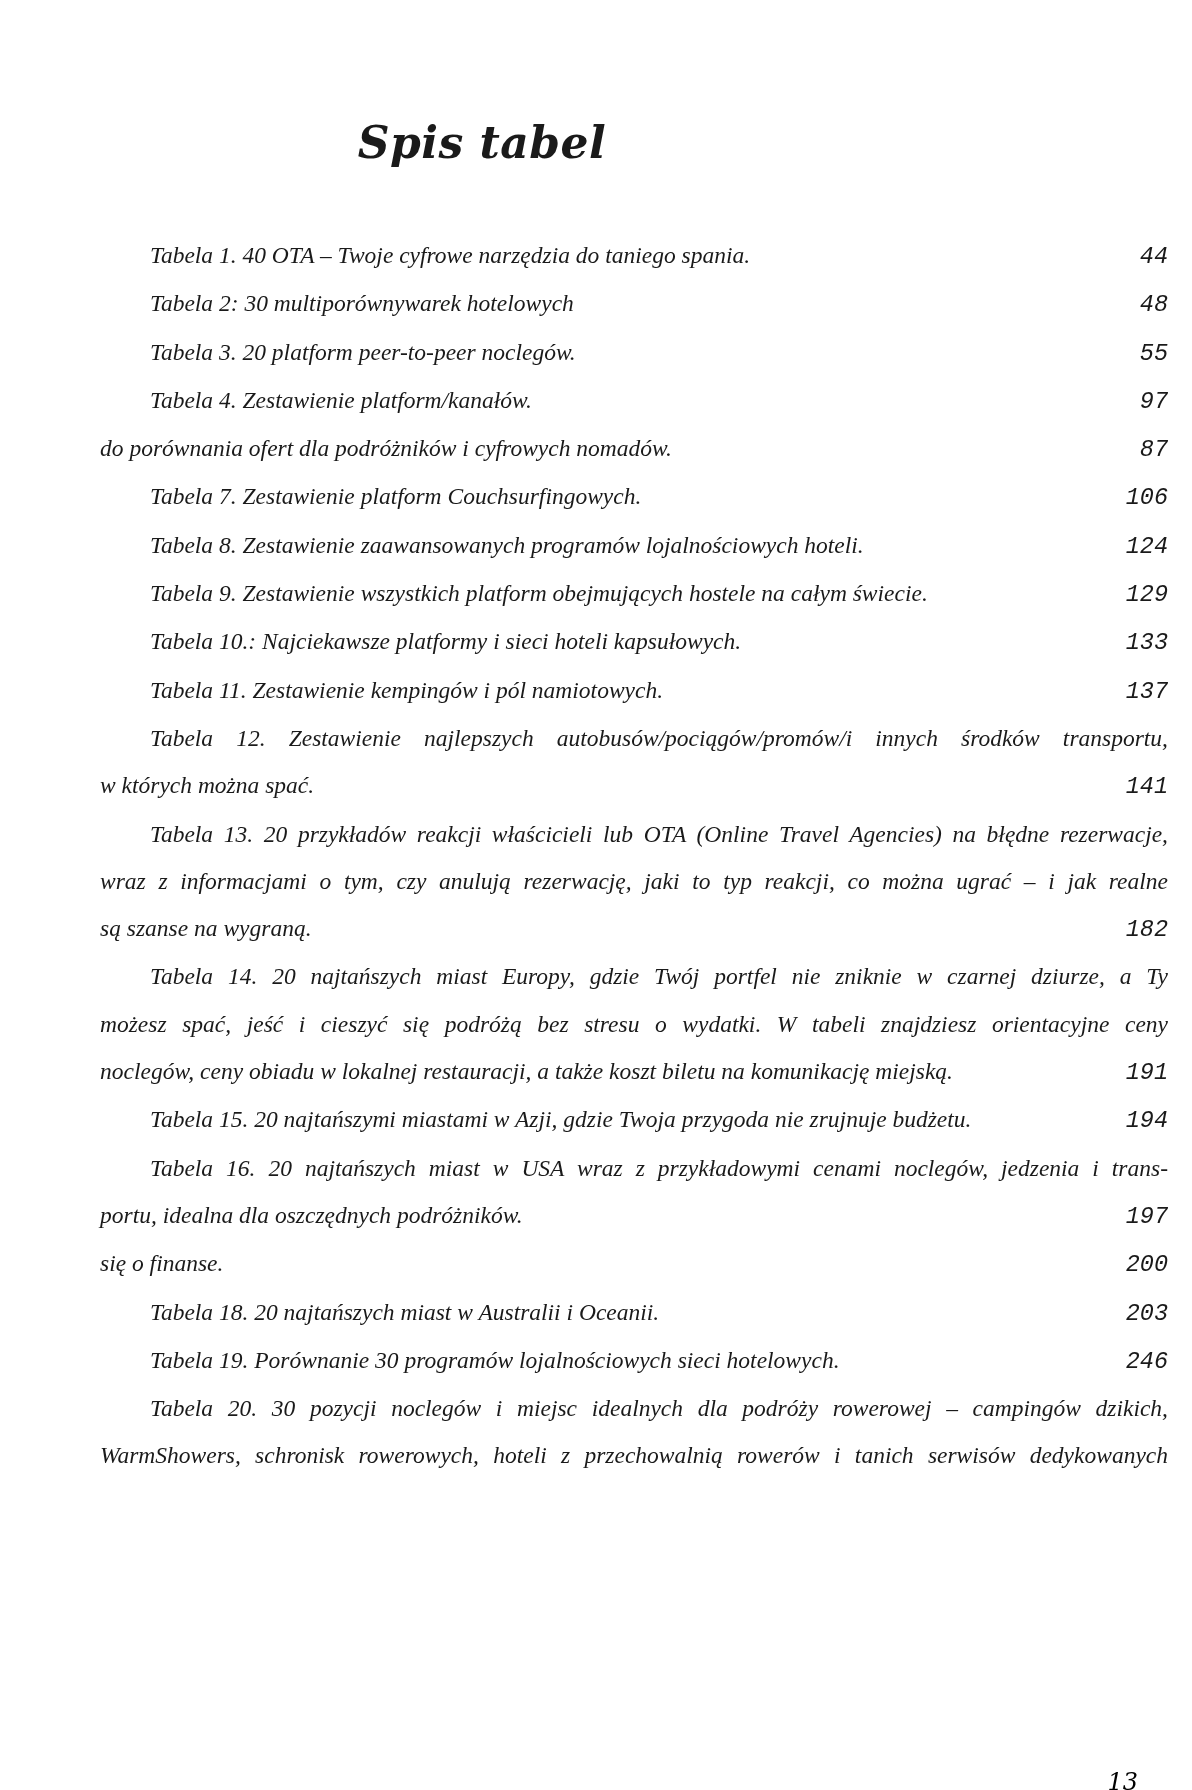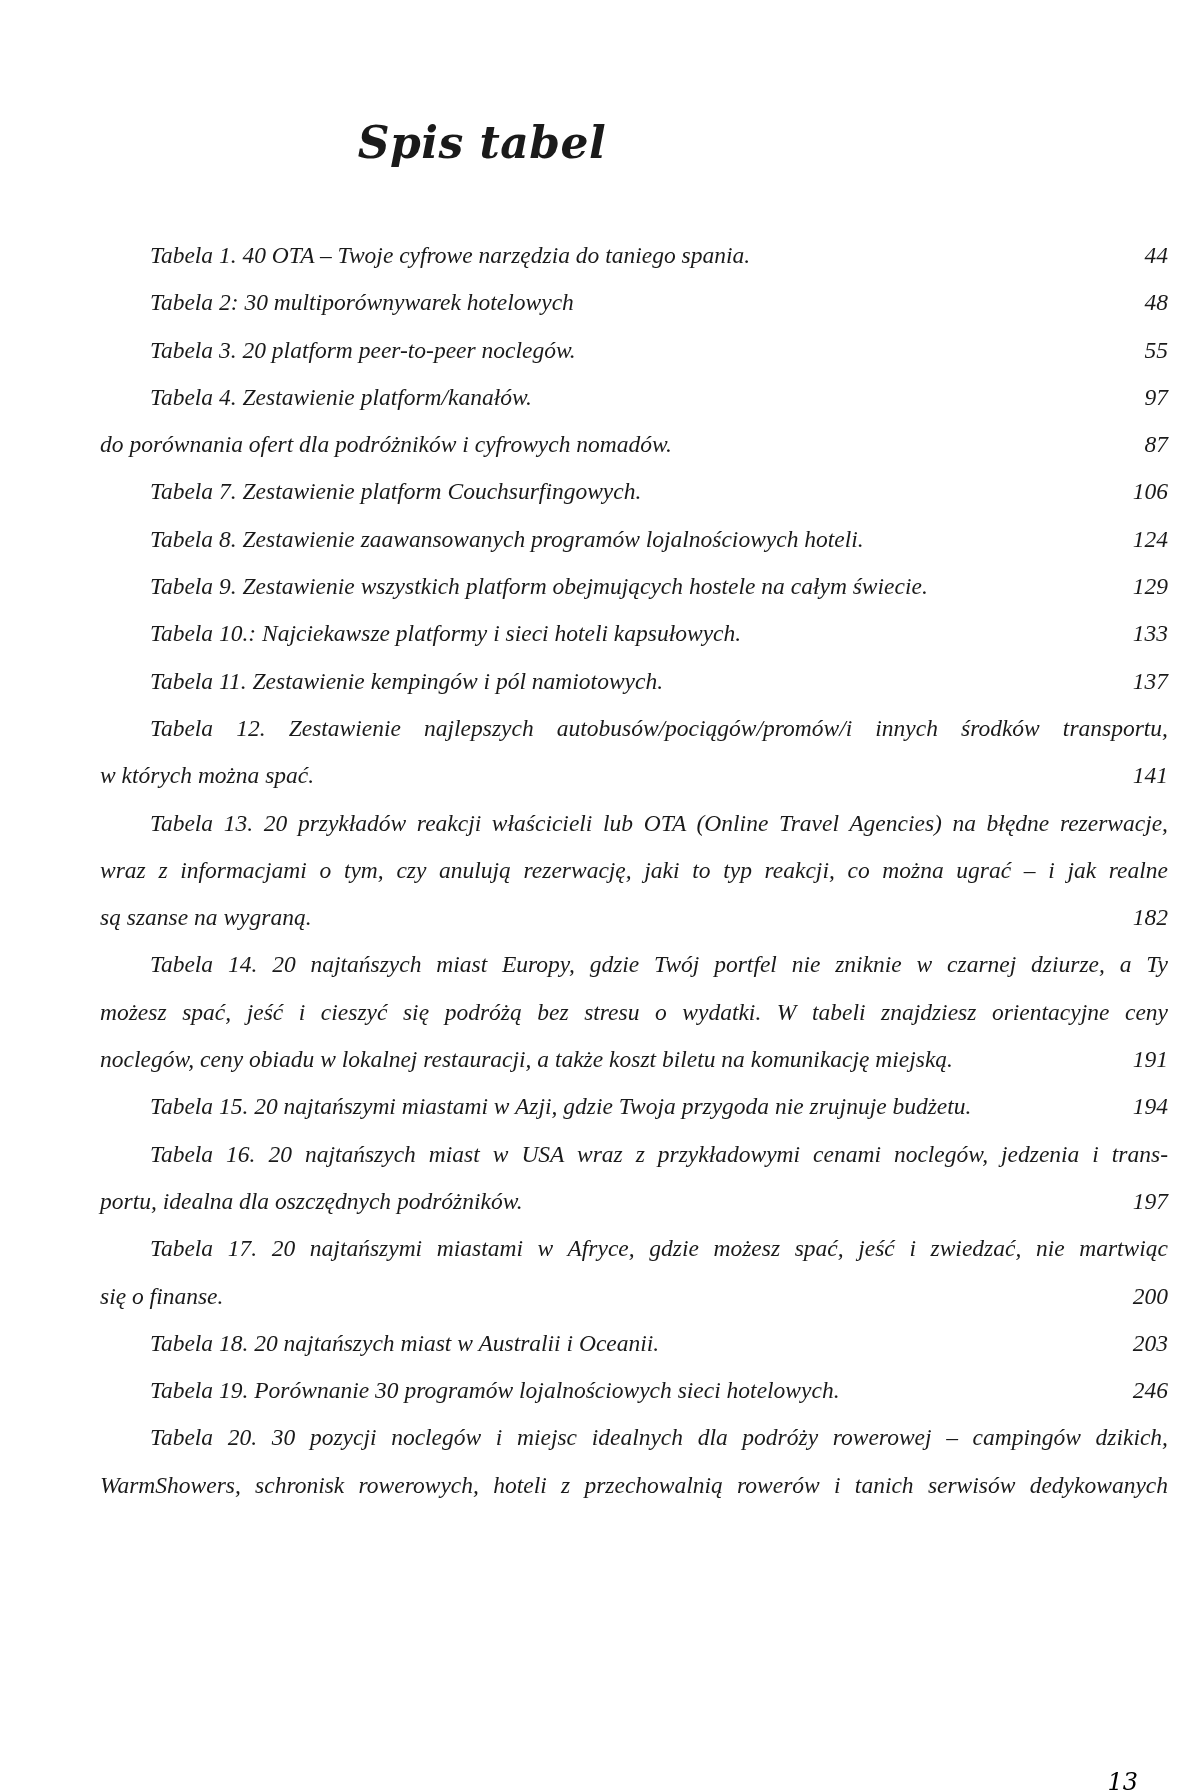--- a/index.html
+++ b/index.html
@@ -45,21 +45,21 @@
       line-height: 47.3px;
     }
     .row.first { padding-left: 50px; }
     .row .text { white-space: nowrap; }
     .row.justify .text {
       flex: 1;
       text-align: justify;
       text-align-last: justify;
       white-space: normal;
     }
-    .row .page { margin-left: 20px; white-space: nowrap; }
+    .row .page { margin-left: 20px; white-space: nowrap; font-family: Liberation Mono, monospace; }
     .page-number {
       position: absolute;
       top: 1768px;
       left: 1100px;
       width: 38px;
       text-align: right;
       font-style: italic;
       font-size: 24px;
       font-family: "DejaVu Serif", "Liberation Serif", serif;
       color: #000000;
@@ -173,23 +173,20 @@
     <div>
       <div class="row first justify">
         <span class="text">Tabela 16.  20 najtańszych miast w USA wraz z przykładowymi cenami noclegów, jedzenia i trans-</span>
       </div>
       <div class="row">
         <span class="text">portu, idealna dla oszczędnych podróżników.</span>
         <span class="page">197</span>
       </div>
     </div>
     <div>
-      <div class="row first justify">
-        <span class="text">Tabela 17. 20 najtańszymi miastami w Afryce, gdzie możesz spać, jeść i zwiedzać, nie martwiąc</span>
-      </div>
       <div class="row">
         <span class="text">się o finanse.</span>
         <span class="page">200</span>
       </div>
     </div>
     <div>
       <div class="row first">
         <span class="text">Tabela 18. 20 najtańszych miast w Australii i Oceanii.</span>
         <span class="page">203</span>
       </div>

